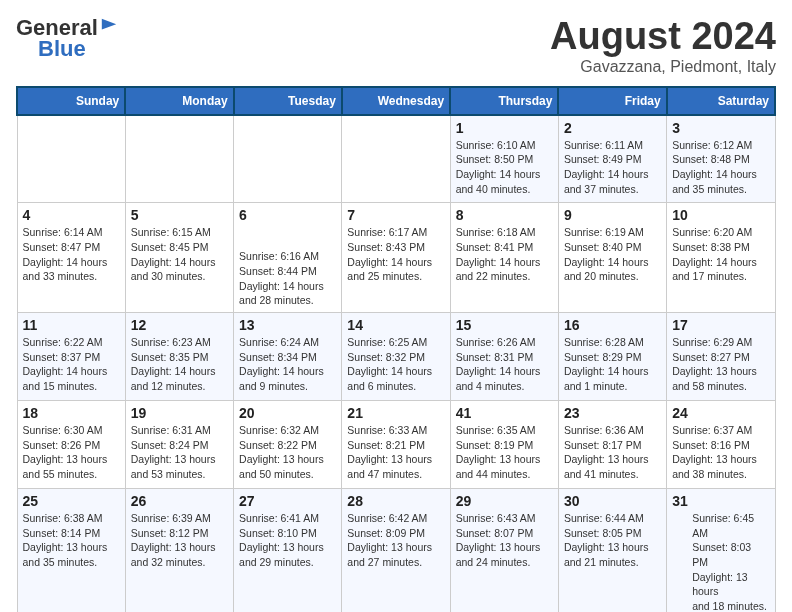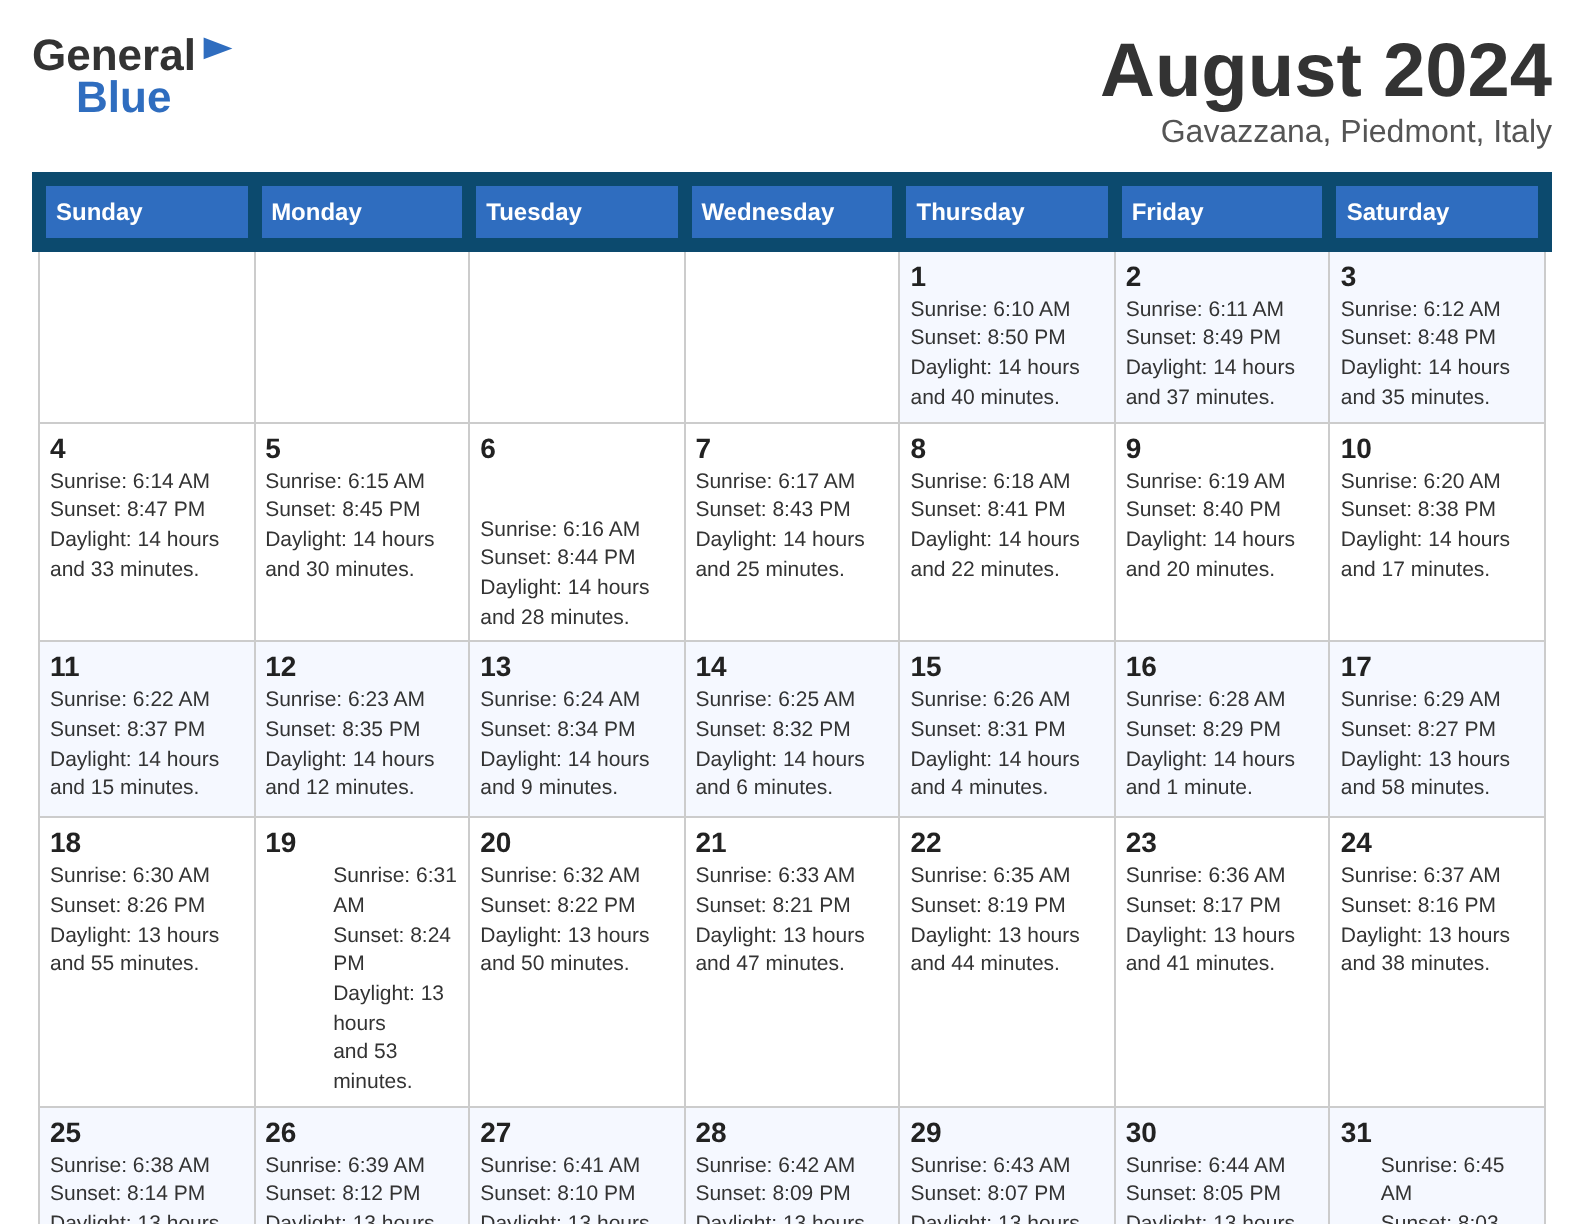--- a/index.html
+++ b/index.html
@@ -46,25 +46,25 @@
       color: #555;
     }
     table {
       width: 100%;
       border-collapse: collapse;
       font-size: 11px;
     }
     thead tr th {
       background: #2f6dbf;
       color: #fff;
-      text-align: left;
+      text-align: right;
       padding: 6px 5px;
       font-size: 12px;
       font-weight: bold;
-      border: 7px solid #0c4a6e;
+      border: 2px solid #0c4a6e;
     }
     tbody tr td {
       vertical-align: top;
       border: 1px solid #ccc;
       padding: 4px 5px;
       min-height: 90px;
       height: 88px;
       width: calc(100% / 7);
     }
     tbody tr:nth-child(odd) td {
@@ -258,41 +258,41 @@
       <tr>
         <td>
           <span class="day-num">18</span>
           <div class="day-info" style="white-space: pre-line;">Sunrise: 6:30 AM
 Sunset: 8:26 PM
 Daylight: 13 hours
 and 55 minutes.</div>
         </td>
         <td>
           <span class="day-num">19</span>
-          <div class="day-info" style="white-space: pre-line; margin-left: 34px;">Sunrise: 6:31 AM
+          <div class="day-info" style="white-space: pre-line;">Sunrise: 6:31 AM
 Sunset: 8:24 PM
 Daylight: 13 hours
 and 53 minutes.</div>
         </td>
         <td>
           <span class="day-num">20</span>
           <div class="day-info" style="white-space: pre-line;">Sunrise: 6:32 AM
 Sunset: 8:22 PM
 Daylight: 13 hours
 and 50 minutes.</div>
         </td>
         <td>
           <span class="day-num">21</span>
           <div class="day-info" style="white-space: pre-line;">Sunrise: 6:33 AM
 Sunset: 8:21 PM
 Daylight: 13 hours
 and 47 minutes.</div>
         </td>
         <td>
-          <span class="day-num">22</span>
+          <span class="day-num">41</span>
           <div class="day-info" style="white-space: pre-line;">Sunrise: 6:35 AM
 Sunset: 8:19 PM
 Daylight: 13 hours
 and 44 minutes.</div>
         </td>
         <td>
           <span class="day-num">23</span>
           <div class="day-info" style="white-space: pre-line;">Sunrise: 6:36 AM
 Sunset: 8:17 PM
 Daylight: 13 hours

